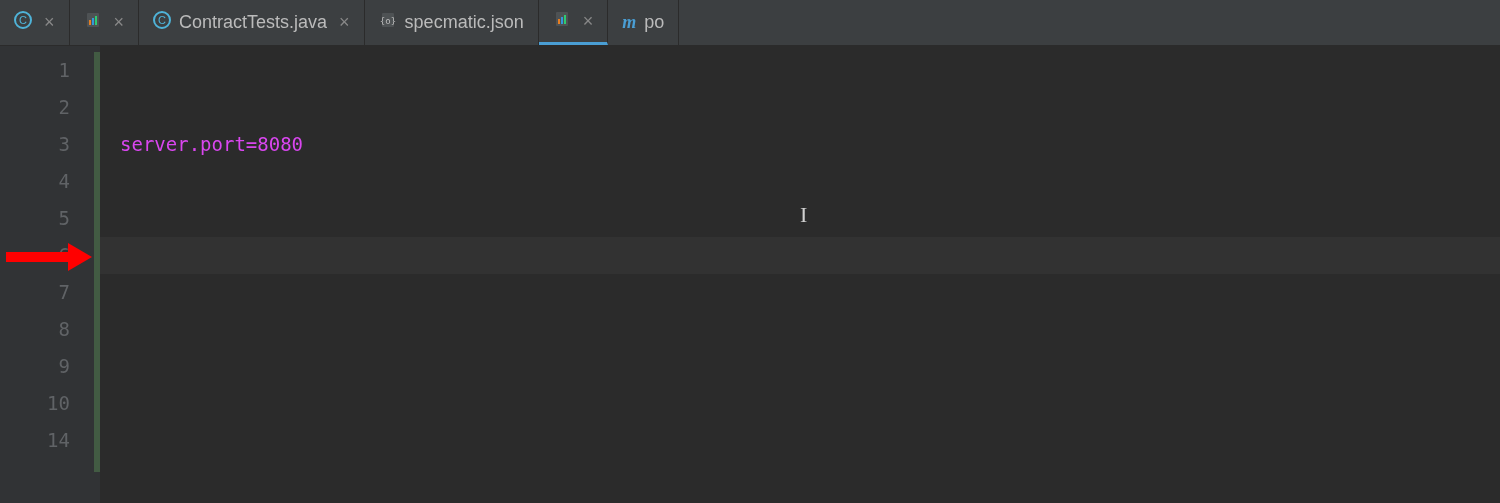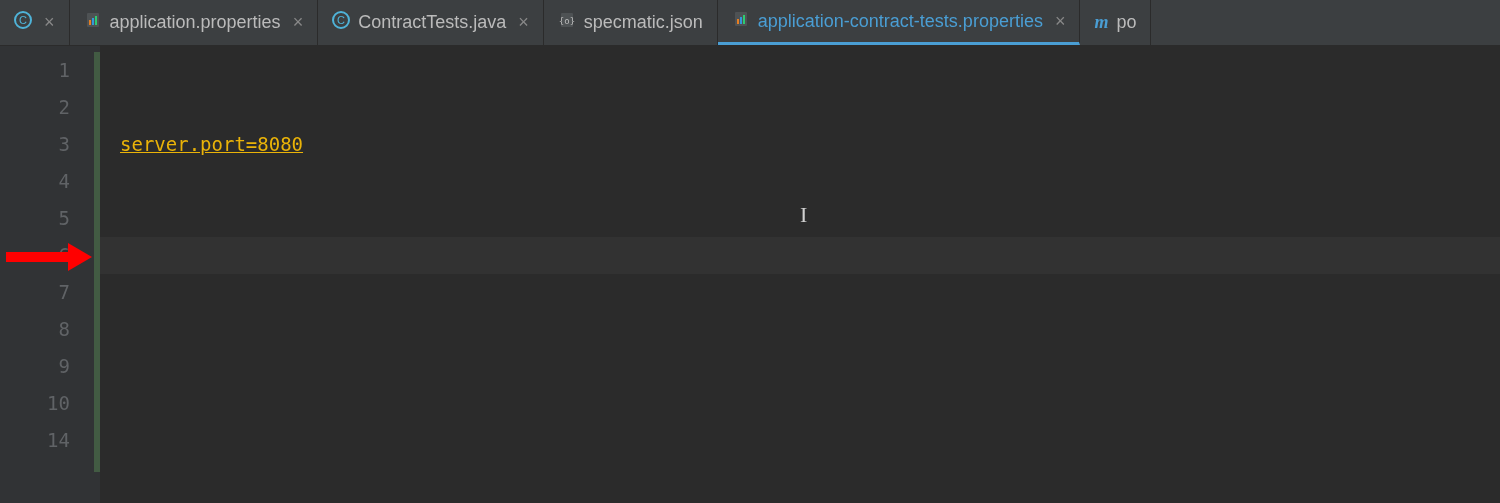--- a/index.html
+++ b/index.html
@@ -75,21 +75,21 @@
     background: #425b43;
   }
   .code {
     padding: 6px 0 6px 20px;
     font-size: 19px;
     line-height: 37px;
     white-space: pre;
     position: relative;
   }
   .code-line { height: 37px; }
-  .text { color: #eab308; text-decoration: underline; }
+  .text { color: #d946ef; }
 
   .current-line-bg {
     position: absolute;
     left: 100px;
     right: 0;
     top: calc(46px + 6px + 37px*5);
     height: 37px;
     background: #323232;
     z-index: 0;
   }
@@ -145,21 +145,20 @@
 
   <div class="tab">
     <span>
       <svg width="18" height="18" viewBox="0 0 18 18">
         <rect x="3" y="2" width="12" height="14" fill="#4e5254" rx="1"></rect>
         <rect x="5" y="9" width="2" height="5" fill="#e67e22"></rect>
         <rect x="8" y="7" width="2" height="7" fill="#3498db"></rect>
         <rect x="11" y="5" width="2" height="9" fill="#2ecc71"></rect>
       </svg>
     </span>
-    <span class="label">application.properties</span>
     <span class="closex">×</span>
   </div>
 
   <div class="tab">
     <span>
       <svg width="18" height="18" viewBox="0 0 18 18">
           <circle cx="9" cy="9" r="8" fill="none" stroke="#4fb3d8" stroke-width="2"></circle>
           <text x="9" y="13" text-anchor="middle" font-size="11" fill="#4fb3d8" font-family="sans-serif">C</text>
         </svg>
     </span>
@@ -179,21 +178,20 @@
 
   <div class="tab active">
     <span>
       <svg width="18" height="18" viewBox="0 0 18 18">
         <rect x="3" y="2" width="12" height="14" fill="#4e5254" rx="1"></rect>
         <rect x="5" y="9" width="2" height="5" fill="#e67e22"></rect>
         <rect x="8" y="7" width="2" height="7" fill="#3498db"></rect>
         <rect x="11" y="5" width="2" height="9" fill="#2ecc71"></rect>
       </svg>
     </span>
-    <span class="label">application-contract-tests.properties</span>
     <span class="closex">×</span>
   </div>
 
   <div class="tab">
     <span style="color:#4a9ed4;font-style:italic;font-weight:bold;font-family:serif">m</span>
     <span class="label">po</span>
   </div>
 </div>
 
 <div class="current-line-bg"></div>

